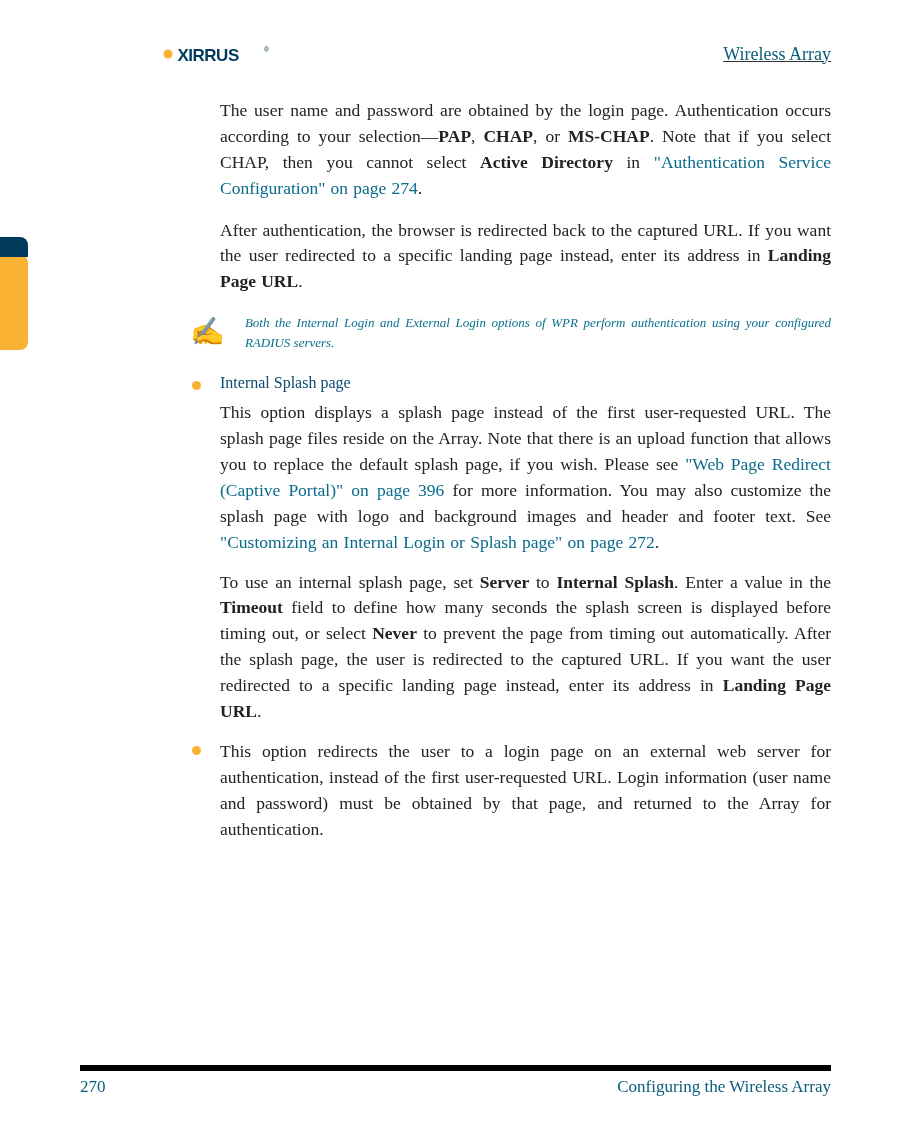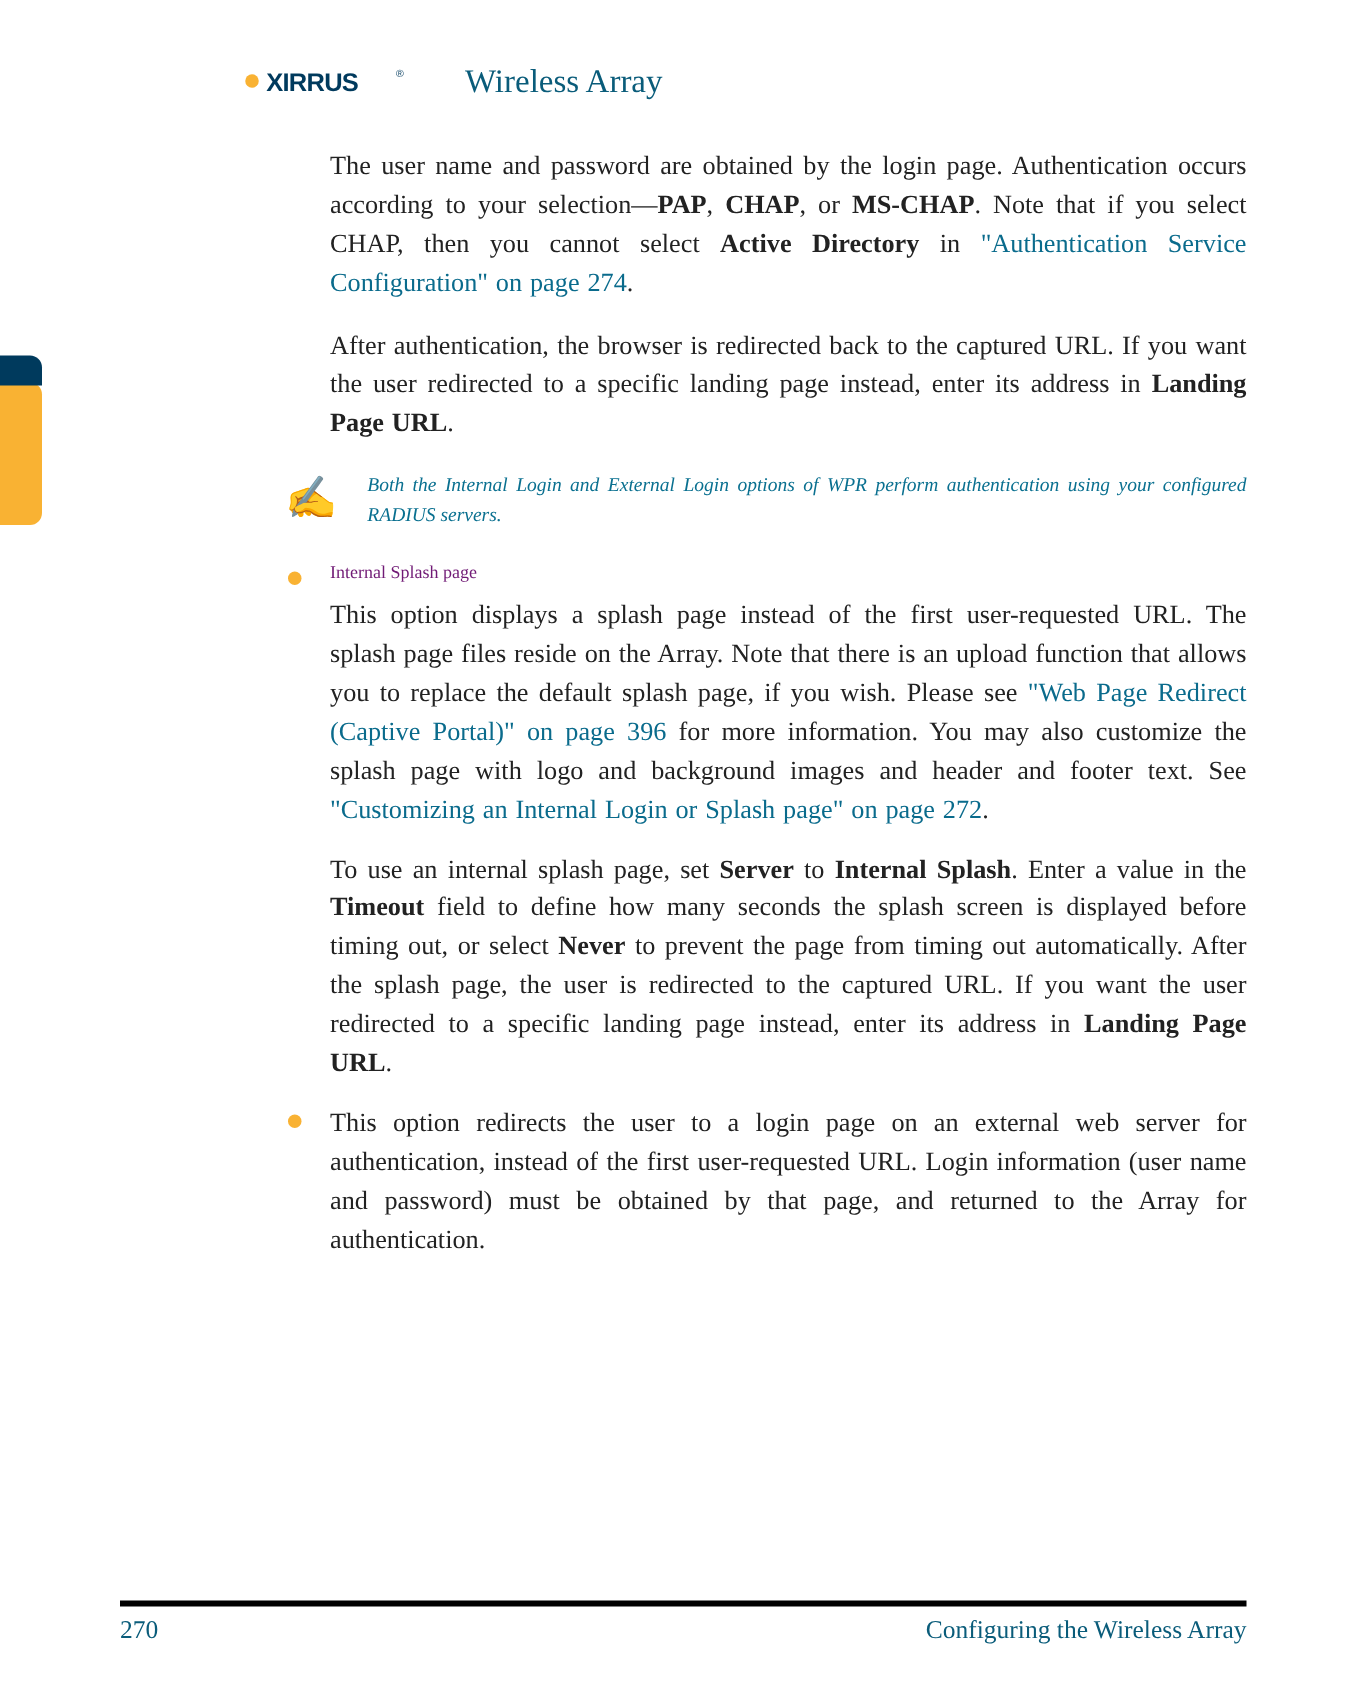--- a/index.html
+++ b/index.html
@@ -11,32 +11,33 @@
       width: 901px;
     }
     .page {
       position: relative;
       padding: 38px 70px 30px 80px;
       box-sizing: border-box;
       min-height: 1137px;
     }
     .header {
       display: flex;
-      justify-content: flex-start;
+      justify-content: space-between;
       align-items: center;
       margin-bottom: 28px;
       padding-left: 80px;
+      text-decoration: underline;
     }
     .logo {
       display: flex;
       align-items: center;
     }
     .header-title {
       color: #0a5c7a;
-      font-size: 22px;
+      font-size: 18px;
     }
     .content {
       padding-left: 140px;
       padding-right: 0;
     }
     p {
       margin: 0 0 16px 0;
       font-size: 17.5px;
       line-height: 1.48;
       text-align: justify;
@@ -79,22 +80,22 @@
     .bullet-dot {
       position: absolute;
       left: -28px;
       top: 7px;
       width: 9px;
       height: 9px;
       border-radius: 50%;
       background: #f9b233;
     }
     .bullet-title {
-      font-size: 12px;
-      color: #701a75;
+      font-size: 16px;
+      color: #0c4a6e;
       margin-bottom: 8px;
     }
     .bullet-body p {
       margin-bottom: 14px;
     }
     .side-tab {
       position: absolute;
       left: 0;
       top: 255px;
       width: 28px;
@@ -110,21 +111,21 @@
       width: 28px;
       height: 20px;
       background: #003a5d;
       border-radius: 0 8px 0 0;
     }
     .footer {
       position: absolute;
       bottom: 40px;
       left: 80px;
       right: 70px;
-      border-top: 4px solid #000000;
+      border-top: 6px solid #000000;
       padding-top: 6px;
       display: flex;
       justify-content: space-between;
       color: #0a5c7a;
       font-size: 17px;
     }
     .logo-svg {
       width: 150px;
       height: 32px;
     }

